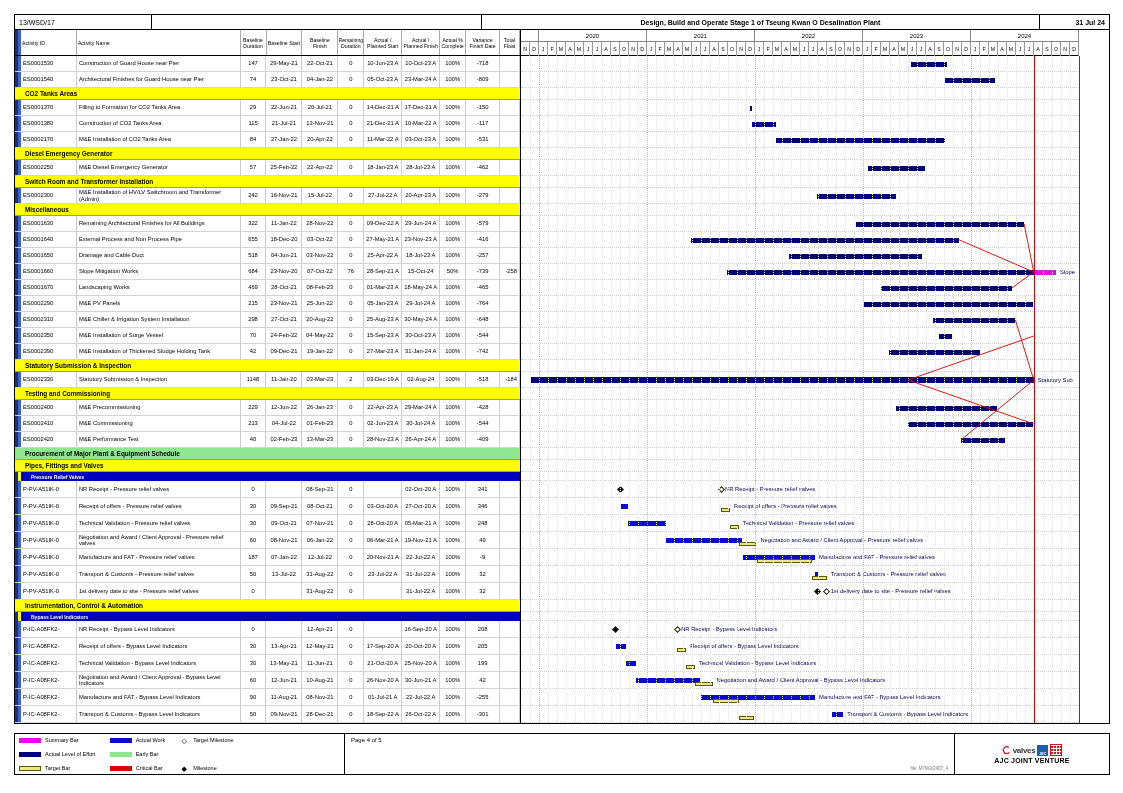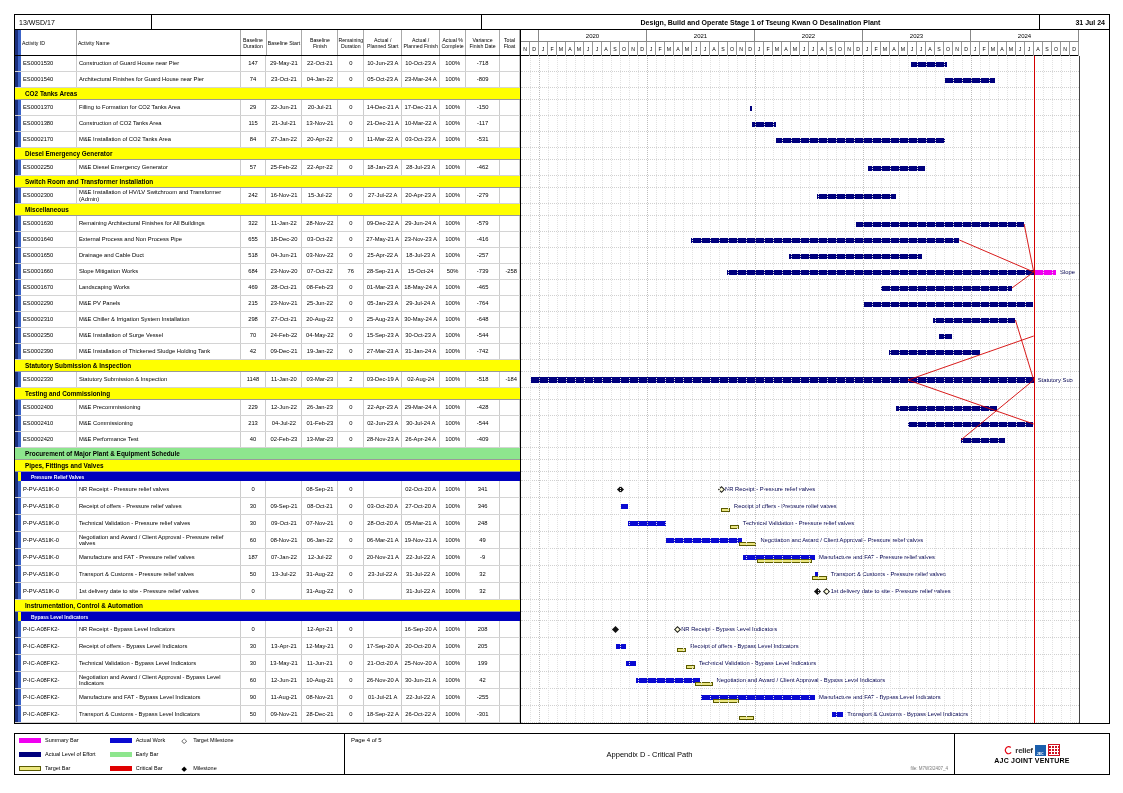--- a/index.html
+++ b/index.html
@@ -941,29 +941,28 @@
               <div>Target Milestone</div>
             </div>
             <div class="litem">
               <div class="dg">◆</div>
               <div>Milestone</div>
             </div>
           </div>
       </div>
       <div class="midbox">
         <div class="pagelab">Page 4 of 5</div>
-        <div class="appendix">Appendix D - Critical Path</div>
         <div class="fileref">file: M7W3/2407_4</div>
       </div>
       <div class="logobox">
         <div class="logorow">
           <svg class="acc-swirl" viewBox="0 0 12 14">
             <path d="M9 3 A4.2 4.8 0 1 0 9.5 9.5" fill="none" stroke="#e30613" stroke-width="1.6"></path>
           </svg>
-          <span class="acc-txt">relief</span>
+          <span class="acc-txt">valves</span>
           <span class="jec">JEC</span>
           <span class="cscec"></span>
         </div>
         <div class="jvname">AJC JOINT VENTURE</div>
       </div>
     </div>
 
   </div>
 </div>
 

